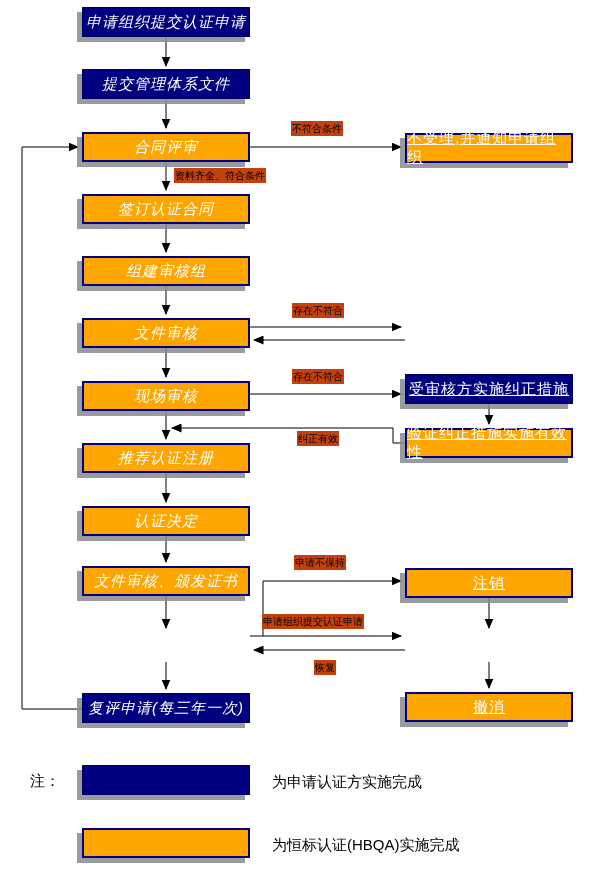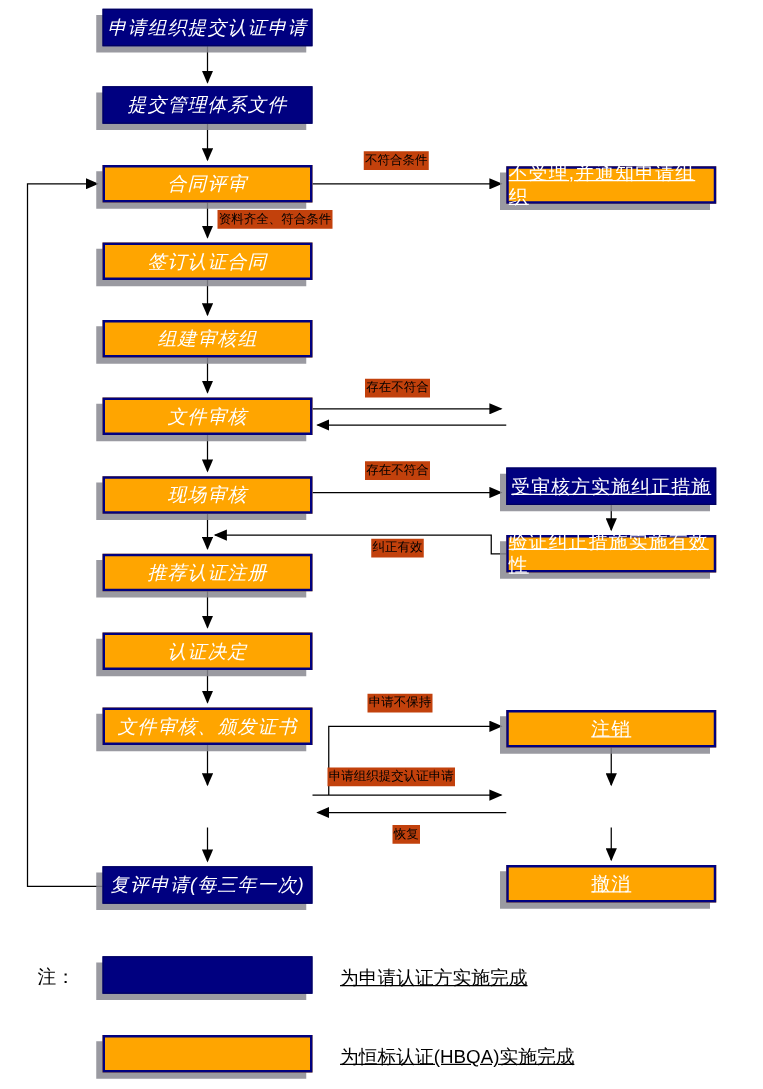--- a/index.html
+++ b/index.html
@@ -20,21 +20,21 @@
   .main{left:82px;font-style:italic;}
   .edge-label{
     position:absolute;font-size:10px;color:#000;white-space:nowrap;
     background:#c2410c;padding:0 1px;line-height:15px;
   }
   .legend-note{position:absolute;font-size:15px;color:#000;}
   .legend-swatch{
     position:absolute;left:82px;width:168px;height:30px;box-sizing:border-box;
     box-shadow:-5px 5px 0 rgba(136,136,144,0.85);
   }
-  .legend-text{position:absolute;left:272px;font-size:15px;color:#000;white-space:nowrap;text-decoration:underline;}
+  .legend-text{position:absolute;left:272px;font-size:15px;color:#000;white-space:nowrap;}
 </style>
 </head>
 <body>
 
 <div id="canvas">
 
   <svg id="wires" width="610" height="871" viewBox="0 0 610 871">
     <defs>
       <marker id="arr" markerWidth="11" markerHeight="9" refX="9.5" refY="4.5" orient="auto" markerUnits="userSpaceOnUse">
         <path d="M0,0 L10.5,4.5 L0,9 z" fill="#000"></path>

